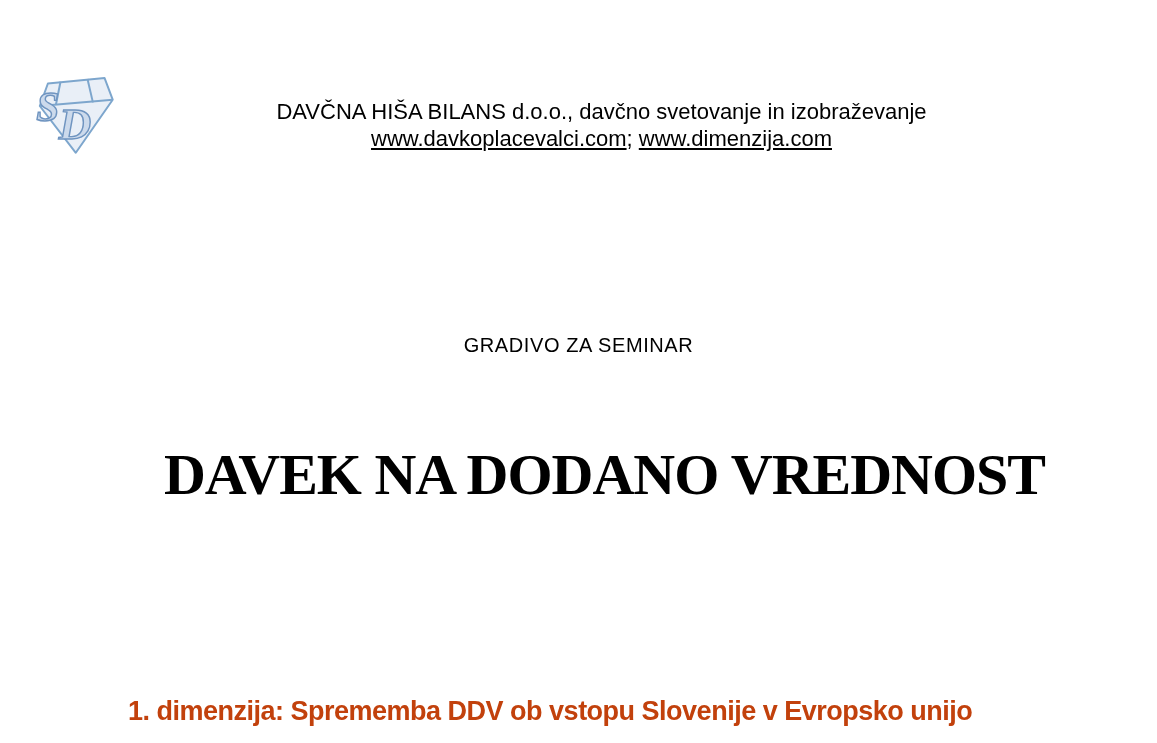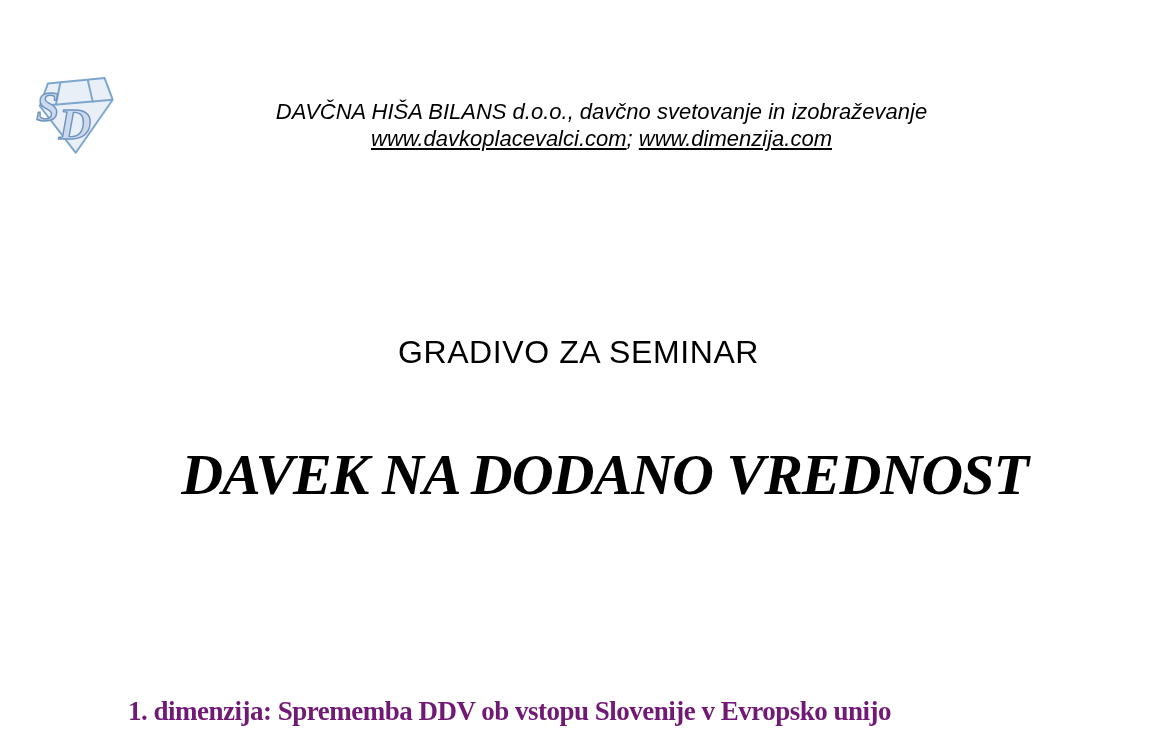--- a/index.html
+++ b/index.html
@@ -30,69 +30,67 @@
     width: 100%;
     box-sizing: border-box;
     padding-left: 46px;
     text-align: center;
     font-size: 22px;
     line-height: 27px;
     color: #000000;
   }
   .letterhead .hline {
     white-space: nowrap;
-    font-style: italic;
   }
   .weblink {
     color: #000000;
     text-decoration: underline;
     cursor: pointer;
     margin-top: 24px;
   }
   .subtitle {
     position: absolute;
     top: 334px;
     left: 0;
     width: 100%;
     box-sizing: border-box;
     text-align: center;
-    font-size: 32px;
+    font-size: 20px;
     letter-spacing: 0.6px;
     color: #000000;
   }
   .doc-title {
     position: absolute;
     top: 446px;
     left: 0;
     width: 100%;
     margin: 0;
     box-sizing: border-box;
     padding-left: 52px;
     text-align: center;
     font-family: "Liberation Serif", serif;
     font-weight: bold;
     font-size: 58px;
     line-height: 57px;
     letter-spacing: -1px;
     color: #000000;
-    font-style: italic;
   }
   .doc-title .title-line {
     display: block;
   }
   .dimension-item {
     position: absolute;
     left: 128px;
     top: 696px;
-    font-family: Liberation Serif, serif;
+    font-family: Liberation Sans, sans-serif;
     font-weight: bold;
     font-size: 27px;
     letter-spacing: -0.5px;
     white-space: nowrap;
-    color: #701a75;
+    color: #c2410c;
   }
 </style>
 </head>
 <body>
 
 <div class="page">
 
   <div class="logo">
     <svg viewBox="0 0 100 100" width="92" height="90">
       <g stroke="#7da6cd" stroke-width="2.2" stroke-linejoin="round">

